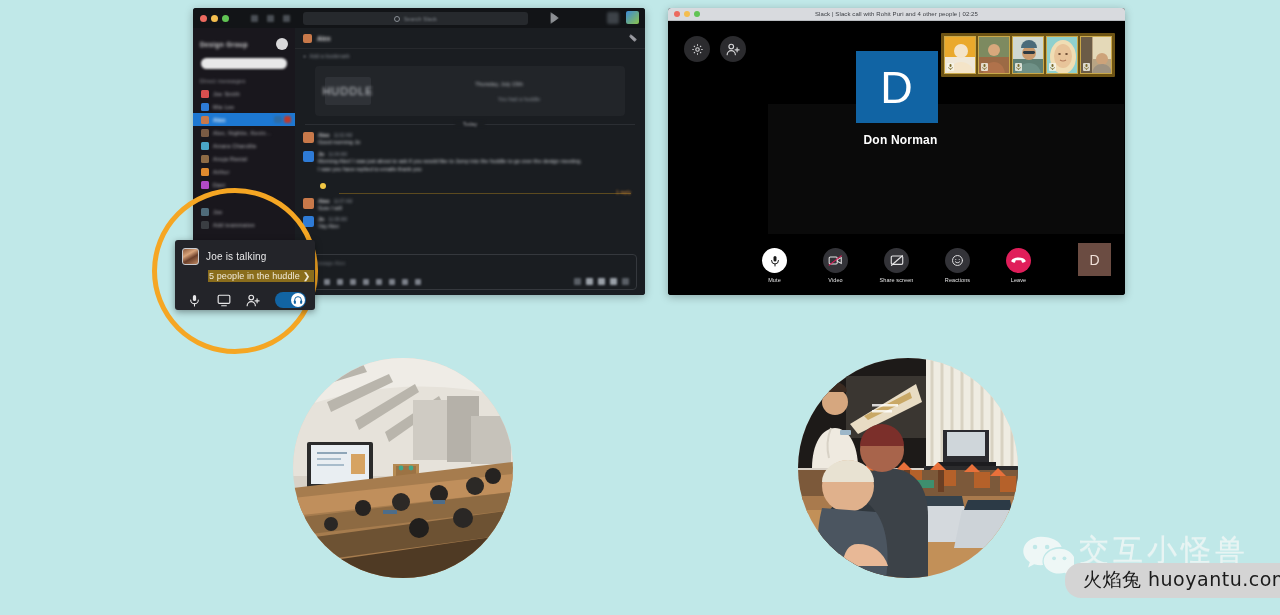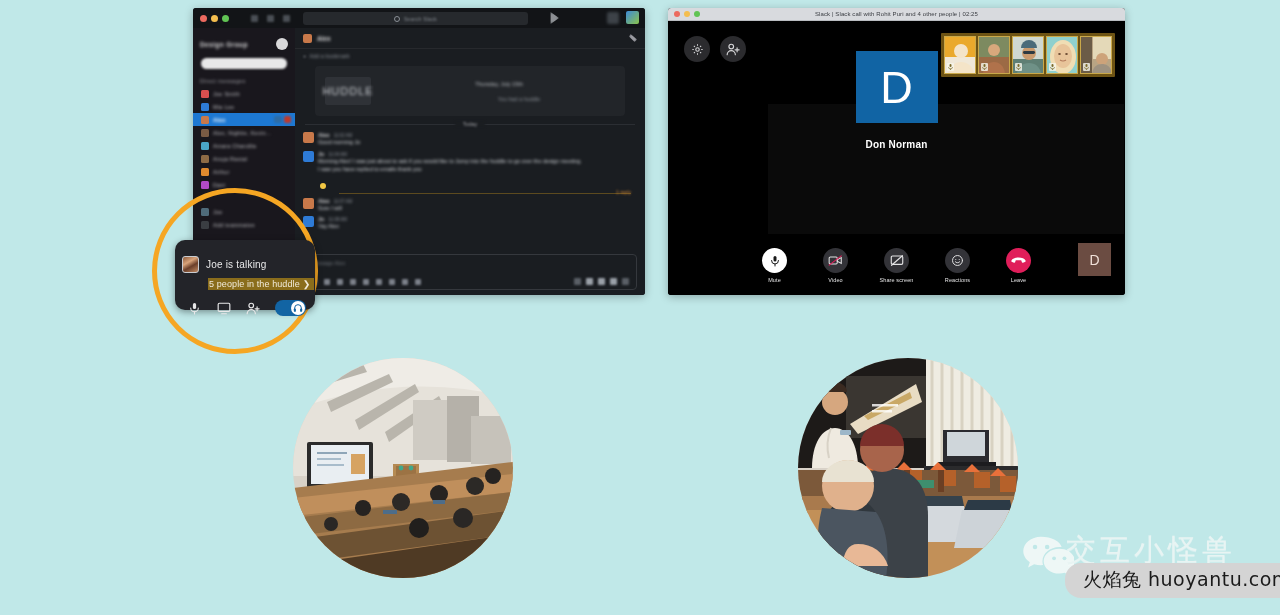--- a/index.html
+++ b/index.html
@@ -103,21 +103,21 @@
   .comp-tools .rgt i{ width:7px;height:7px;display:block;background:#9aa0a8;border-radius:1px;filter:blur(1px);}
   .comp-tools .rgt i.dim{ background:#5a5f66; filter:blur(1.3px);}
 
   
   .callout-ring{
     position:absolute; left:152px; top:188px; width:166px; height:166px;
     border:5px solid #f5a623; border-radius:50%; z-index:40;
   }
   .huddle-panel{
     position:absolute; left:175px; top:240px; width:140px; height:70px;
-    background:#232429; z-index:45; border-radius:10px; padding:16px 7px 0 7px;
+    background:#232429; z-index:45; border-radius:3px; padding:8px 7px 0 7px;
     box-shadow:0 2px 7px rgba(0,0,0,.4);
   }
   .huddle-top{ display:flex; align-items:center; gap:7px; }
   .huddle-av{
     width:17px;height:17px;border-radius:3px; border:1.5px solid #c9ccd1;
     background:linear-gradient(150deg,#8c5a3c 0%,#d8a37a 35%,#6b3f2a 60%,#c08a63 100%);
     flex:0 0 17px;
   }
   .huddle-name{ font-size:10px; color:#e8e8e9; letter-spacing:.2px;}
   .huddle-sub{
@@ -167,21 +167,21 @@
   }
   .pthumb .pbadge svg{display:block;}
   .stage{
     position:absolute; left:100px; top:83px; width:356px; height:130px; background:#0a0a0a;
   }
   .speaker{ position:absolute; left:50%; top:30px; transform:translateX(-50%); text-align:center;}
   .speaker .sq{
     width:82px;height:72px;background:#1164a4;color:#fff;display:flex;
     align-items:center;justify-content:center;font-size:45px;font-weight:300;line-height:1;
   }
-  .speaker .nm{ margin-top:16px; font-size:10px; color:#fff; font-weight:bold; letter-spacing:.2px;}
+  .speaker .nm{ margin-top:10px; font-size:12px; color:#fff; font-weight:bold; letter-spacing:.2px;text-align:right;}
   .call-controls{
     position:absolute; left:0; right:0; bottom:12px; display:flex;
     justify-content:center; gap:15px;
   }
   .cctl{ width:46px; text-align:center; }
   .cctl .bub{
     width:25px;height:25px;border-radius:50%;background:#333338;margin:0 auto;
     display:flex;align-items:center;justify-content:center; position:relative;
   }
   .cctl.on .bub{ background:#fff; }
@@ -198,21 +198,21 @@
     position:absolute; border-radius:50%; overflow:hidden;
   }
   .photo-lecture{ left:293px; top:358px; width:220px; height:220px; }
   .photo-workshop{ left:798px; top:358px; width:220px; height:220px; }
   .ph-canvas{ width:100%; height:100%; display:block; }
 
   
   .watermark{ position:absolute; left:1022px; top:528px; width:250px; height:72px; }
   .wm-logo{ position:absolute; left:0; top:6px; width:52px; height:40px; }
   .wm-cn{
-    position:absolute; left:44px; top:2px; font-size:30px; color:#e8f4f3;
+    position:absolute; left:57px; top:2px; font-size:30px; color:#e8f4f3;
     font-family:"DejaVu Sans", sans-serif; letter-spacing:4px; white-space:nowrap;
     text-shadow:0 1px 0 rgba(255,255,255,.35);
   }
   .wm-pill{
     position:absolute; left:43px; top:35px; background:#d4d4d4; color:#1a1a1a;
     border-radius:16px; padding:4px 18px 5px 18px; font-size:19px;
     font-family:"DejaVu Sans", sans-serif; white-space:nowrap; letter-spacing:.5px;
   }
 </style>
 </head>

